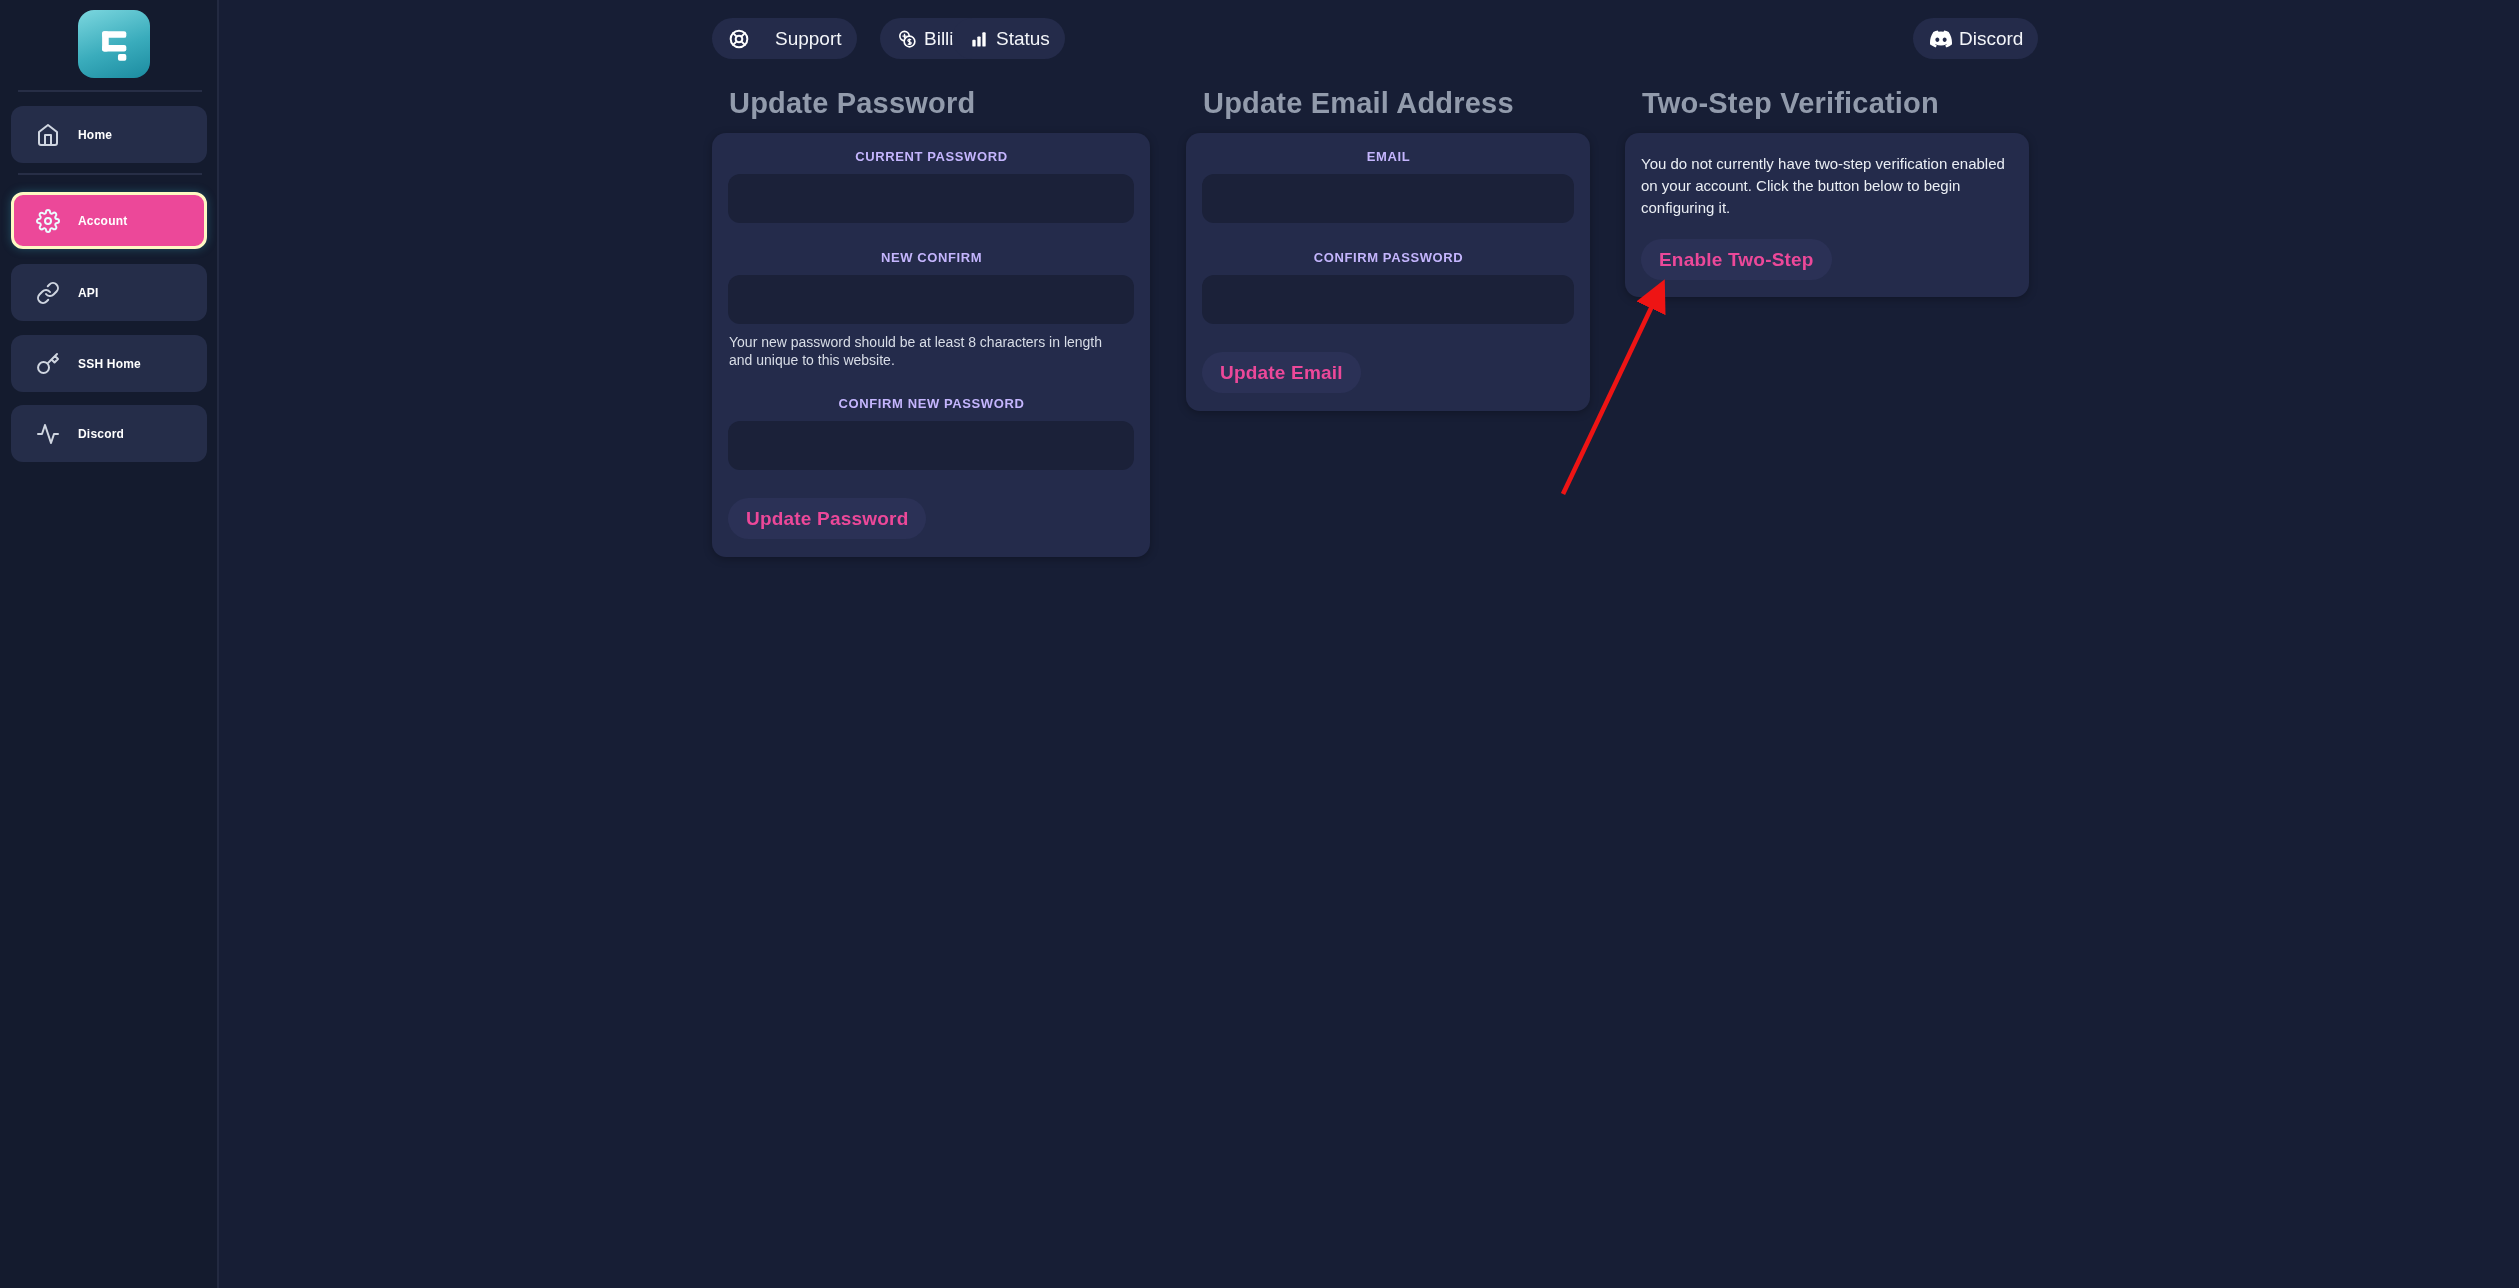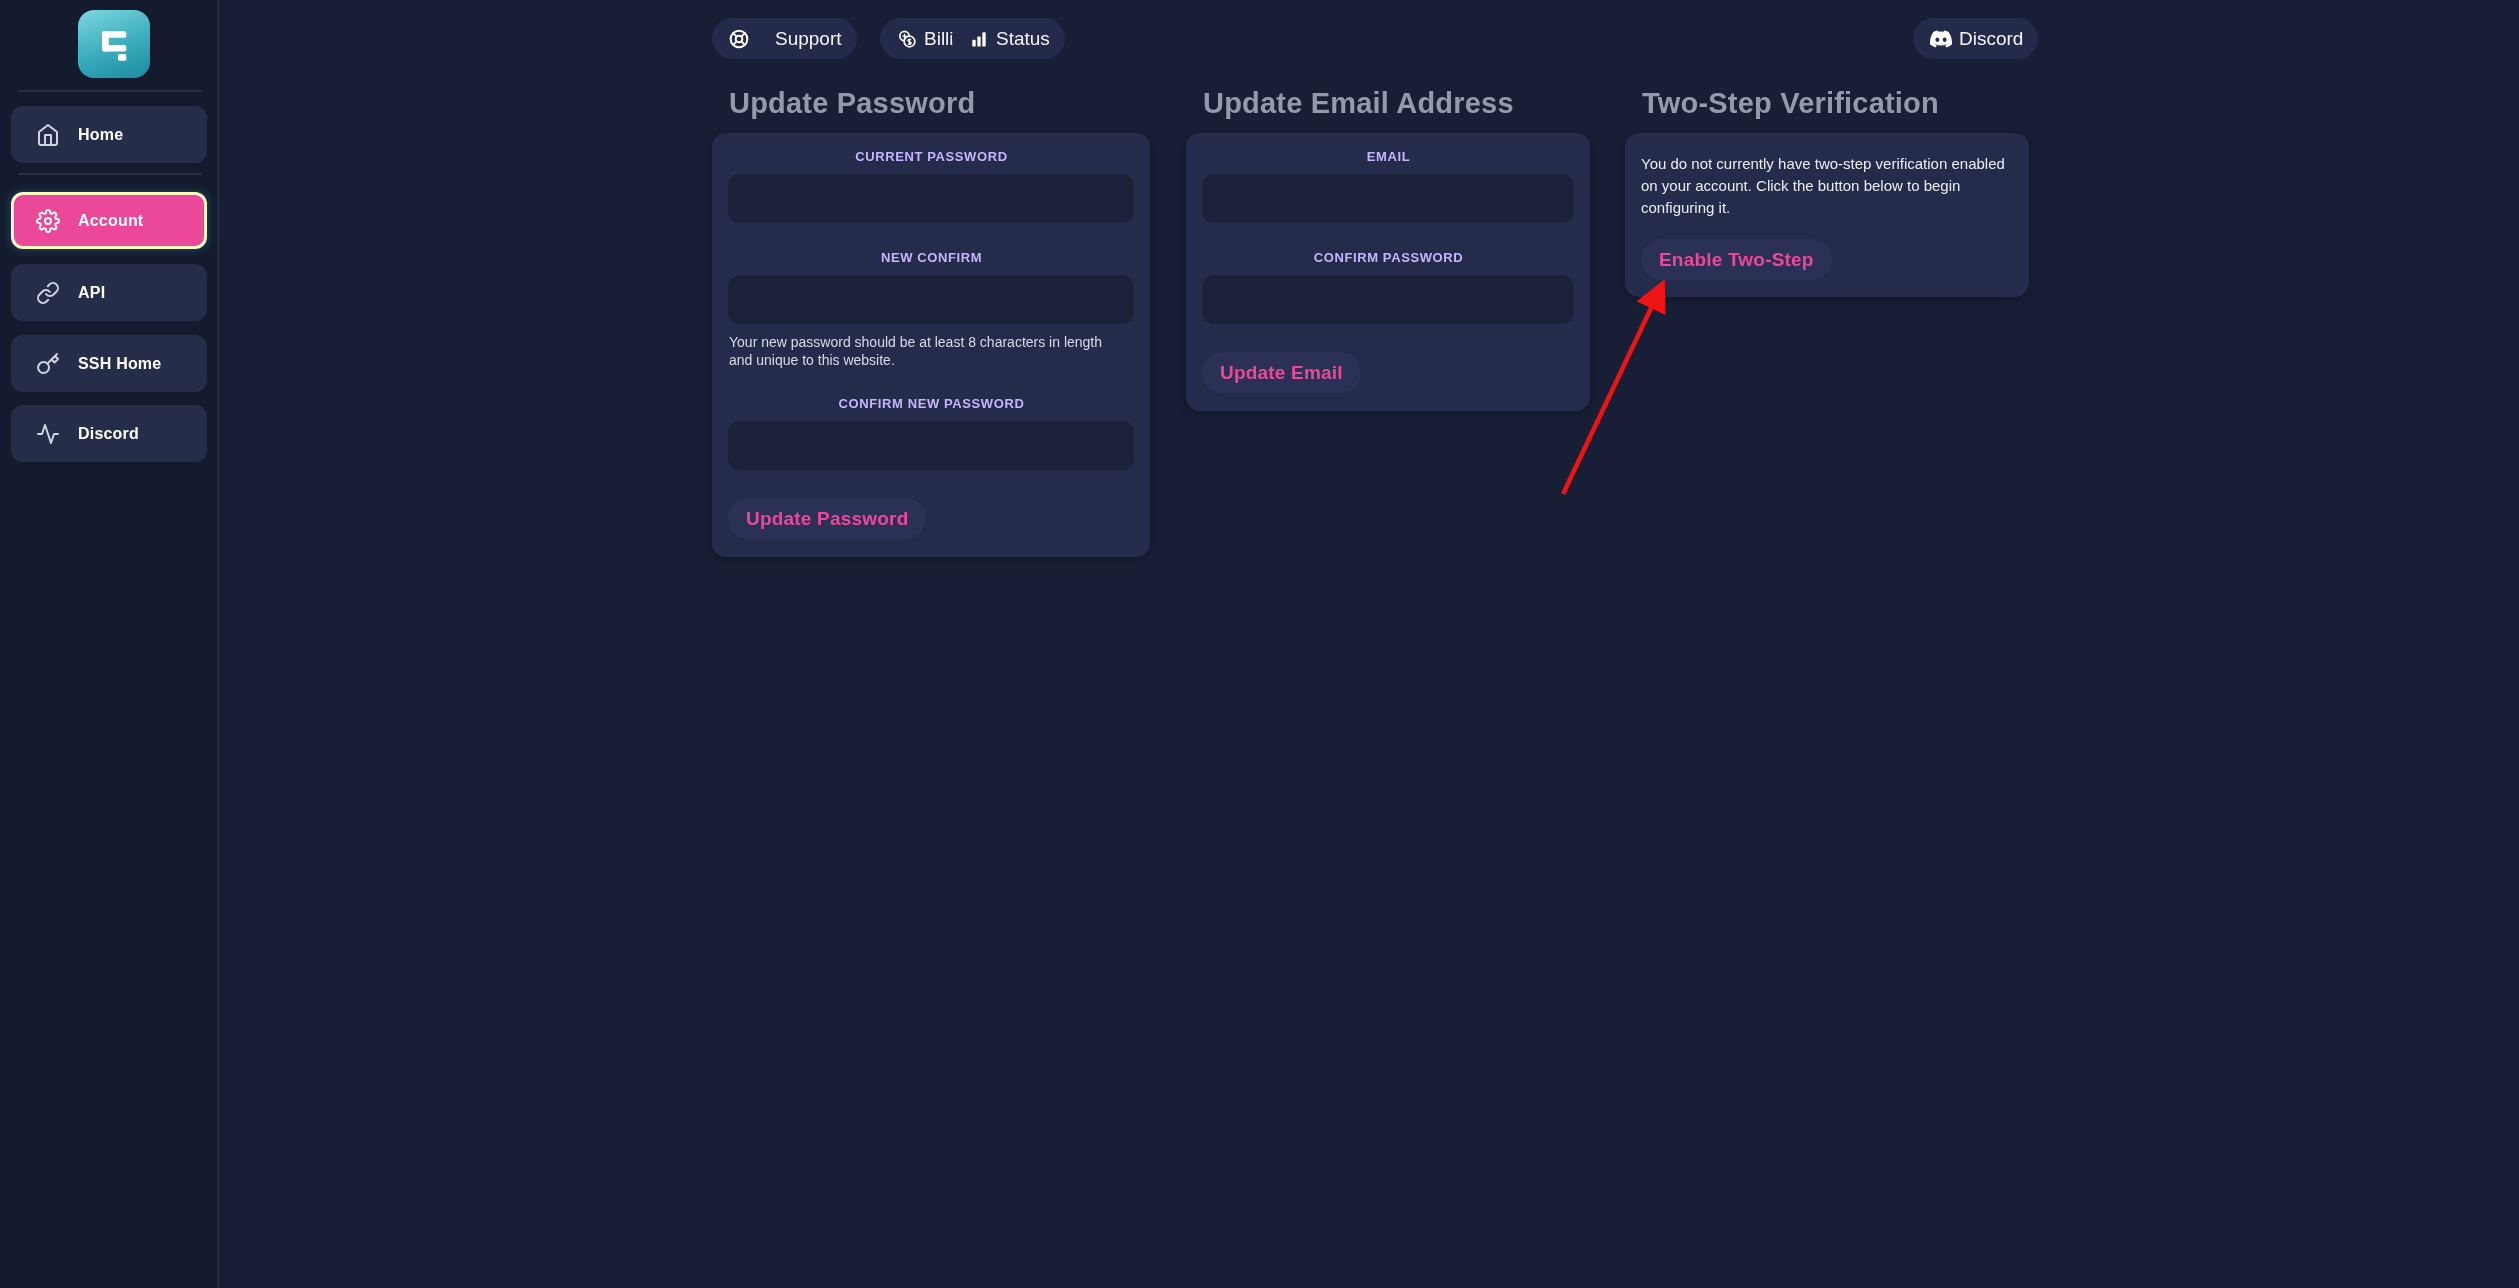--- a/index.html
+++ b/index.html
@@ -19,21 +19,21 @@
     background:linear-gradient(160deg,#7cd7df 0%,#3aacbc 55%,#1b8ba0 100%);
     display:flex;align-items:center;justify-content:center;
   }
   .sb-divider{position:absolute;left:18px;width:184px;height:0;border-top:2px solid #272e46;}
   .sb-item{
     position:absolute;left:11px;width:196px;height:57px;border-radius:12px;
     background:#252d49;display:flex;align-items:center;box-sizing:border-box;
     padding-left:25px;cursor:pointer;
   }
   .sb-item .sb-ic{width:24px;height:24px;color:#cfd5e0;flex:0 0 auto;display:flex;}
-  .sb-item .sb-label{margin-left:18px;color:#ffffff;font-size:16px;font-weight:700;letter-spacing:.2px;}
+  .sb-item .sb-label{margin-left:18px;color:#ffffff;font-size:12px;font-weight:700;letter-spacing:.2px;}
   .sb-item.active{
     background:#ec4899;border:3px solid #fef9c3;padding-left:22px;
     box-shadow:0 0 10px rgba(60,176,197,.35);
   }
   .sb-item.active .sb-ic{color:#eafcff;}
   
   .pill{
     position:absolute;top:18px;height:41px;border-radius:21px;background:#242b4a;
     display:inline-flex;align-items:center;box-sizing:border-box;
     padding:0 15px 0 17px;cursor:pointer;

